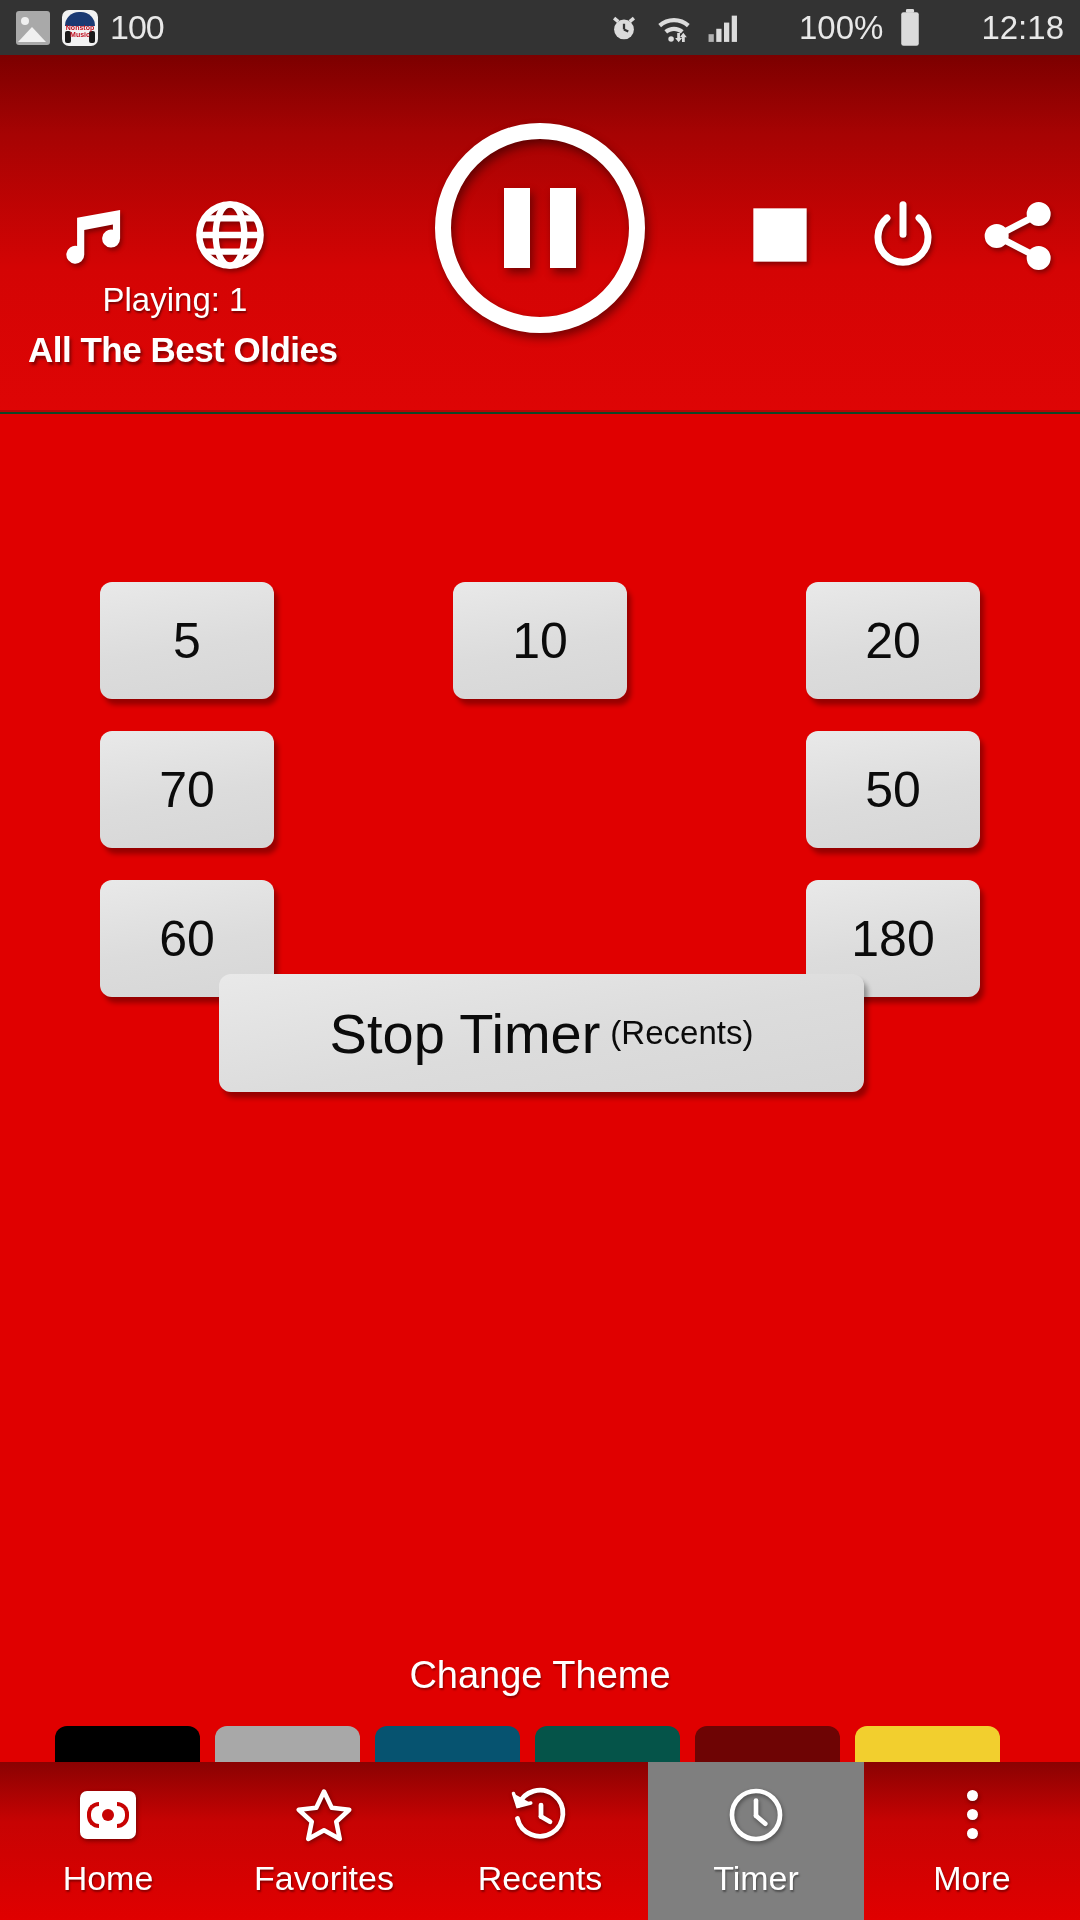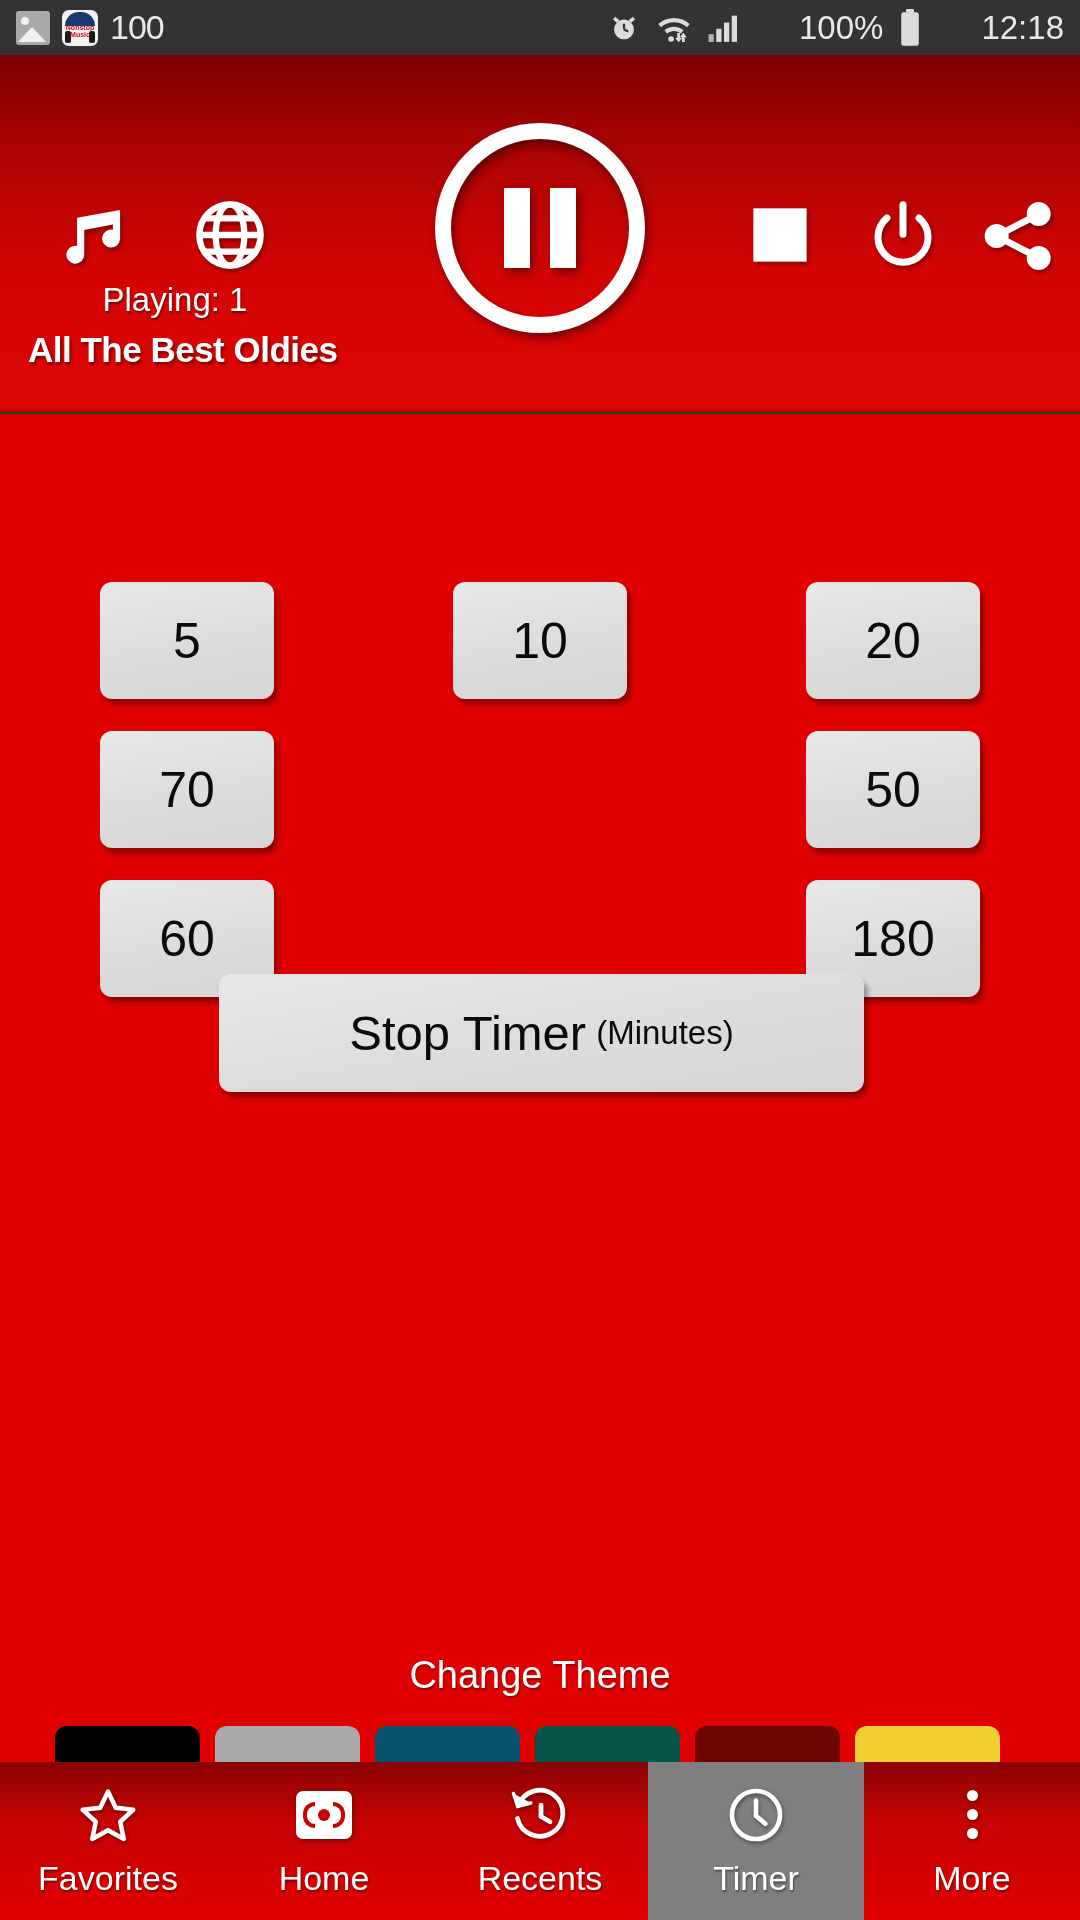--- a/index.html
+++ b/index.html
@@ -243,21 +243,21 @@
     border-radius: 12px;
     box-shadow: 4px 6px 5px rgba(0,0,0,0.33);
     display: flex;
     align-items: center;
     justify-content: center;
     cursor: pointer;
     user-select: none;
   }
   .stop-timer-btn .main-lbl {
     color: #0b0b0b;
-    font-size: 49px;
+    font-size: 56px;
   }
   .stop-timer-btn .sub-lbl {
     color: #0b0b0b;
     font-size: 33px;
     margin-left: 10px;
   }
 
   .change-theme-label {
     position: absolute;
     top: 1240px;
@@ -486,55 +486,55 @@
         <div class="timer-btn">50</div>
       </div>
       <div class="timer-row">
         <div class="timer-btn">60</div>
         <div class="timer-btn">180</div>
       </div>
     </div>
 
     <div class="stop-timer-btn">
       <span class="main-lbl">Stop Timer</span>
-      <span class="sub-lbl">(Minutes)</span>
+      <span class="sub-lbl">(Recents)</span>
     </div>
 
     <div class="change-theme-label">Change Theme</div>
 
     <div class="theme-swatches">
       <div class="swatch" style="background:#000000"></div>
       <div class="swatch" style="background:#a8a8a8"></div>
       <div class="swatch" style="background:#065370"></div>
       <div class="swatch" style="background:#055449"></div>
       <div class="swatch" style="background:#6e0404"></div>
       <div class="swatch" style="background:#f2cf2e"></div>
     </div>
   </div>
 
   <div class="bottomnav">
 
     <div class="nav-item">
       <div class="nav-icon">
-        <svg width="60" height="60" viewBox="0 0 24 24" fill="none" stroke="#ffffff" stroke-width="1.8" stroke-linejoin="round">
-          <polygon points="12,2.6 15.1,9.1 22.1,9.9 16.9,14.7 18.3,21.6 12,18.1 5.7,21.6 7.1,14.7 1.9,9.9 8.9,9.1"></polygon>
-        </svg>
-      </div>
-      <div class="nav-label">Favorites</div>
-    </div>
-
-    <div class="nav-item">
-      <div class="nav-icon">
         <div class="home-radio-icon">
           <span class="arcl"></span>
           <span class="dot"></span>
           <span class="arcr"></span>
         </div>
       </div>
       <div class="nav-label">Home</div>
+    </div>
+
+    <div class="nav-item">
+      <div class="nav-icon">
+        <svg width="60" height="60" viewBox="0 0 24 24" fill="none" stroke="#ffffff" stroke-width="1.8" stroke-linejoin="round">
+          <polygon points="12,2.6 15.1,9.1 22.1,9.9 16.9,14.7 18.3,21.6 12,18.1 5.7,21.6 7.1,14.7 1.9,9.9 8.9,9.1"></polygon>
+        </svg>
+      </div>
+      <div class="nav-label">Favorites</div>
     </div>
 
     <div class="nav-item">
       <div class="nav-icon">
         <svg width="60" height="60" viewBox="0 0 24 24" fill="none" stroke="#ffffff" stroke-width="1.9" stroke-linecap="round">
           <path d="M3.3 8.2A9.2 9.2 0 1 1 3 13.4"></path>
           <polyline points="1.4,3.4 3.1,8.6 8.3,7.2" fill="#ffffff" stroke="#ffffff" stroke-width="1.4"></polyline>
           <line x1="12.4" y1="8" x2="12.4" y2="12.6"></line>
           <line x1="12.4" y1="12.6" x2="16" y2="14.7"></line>
         </svg>

